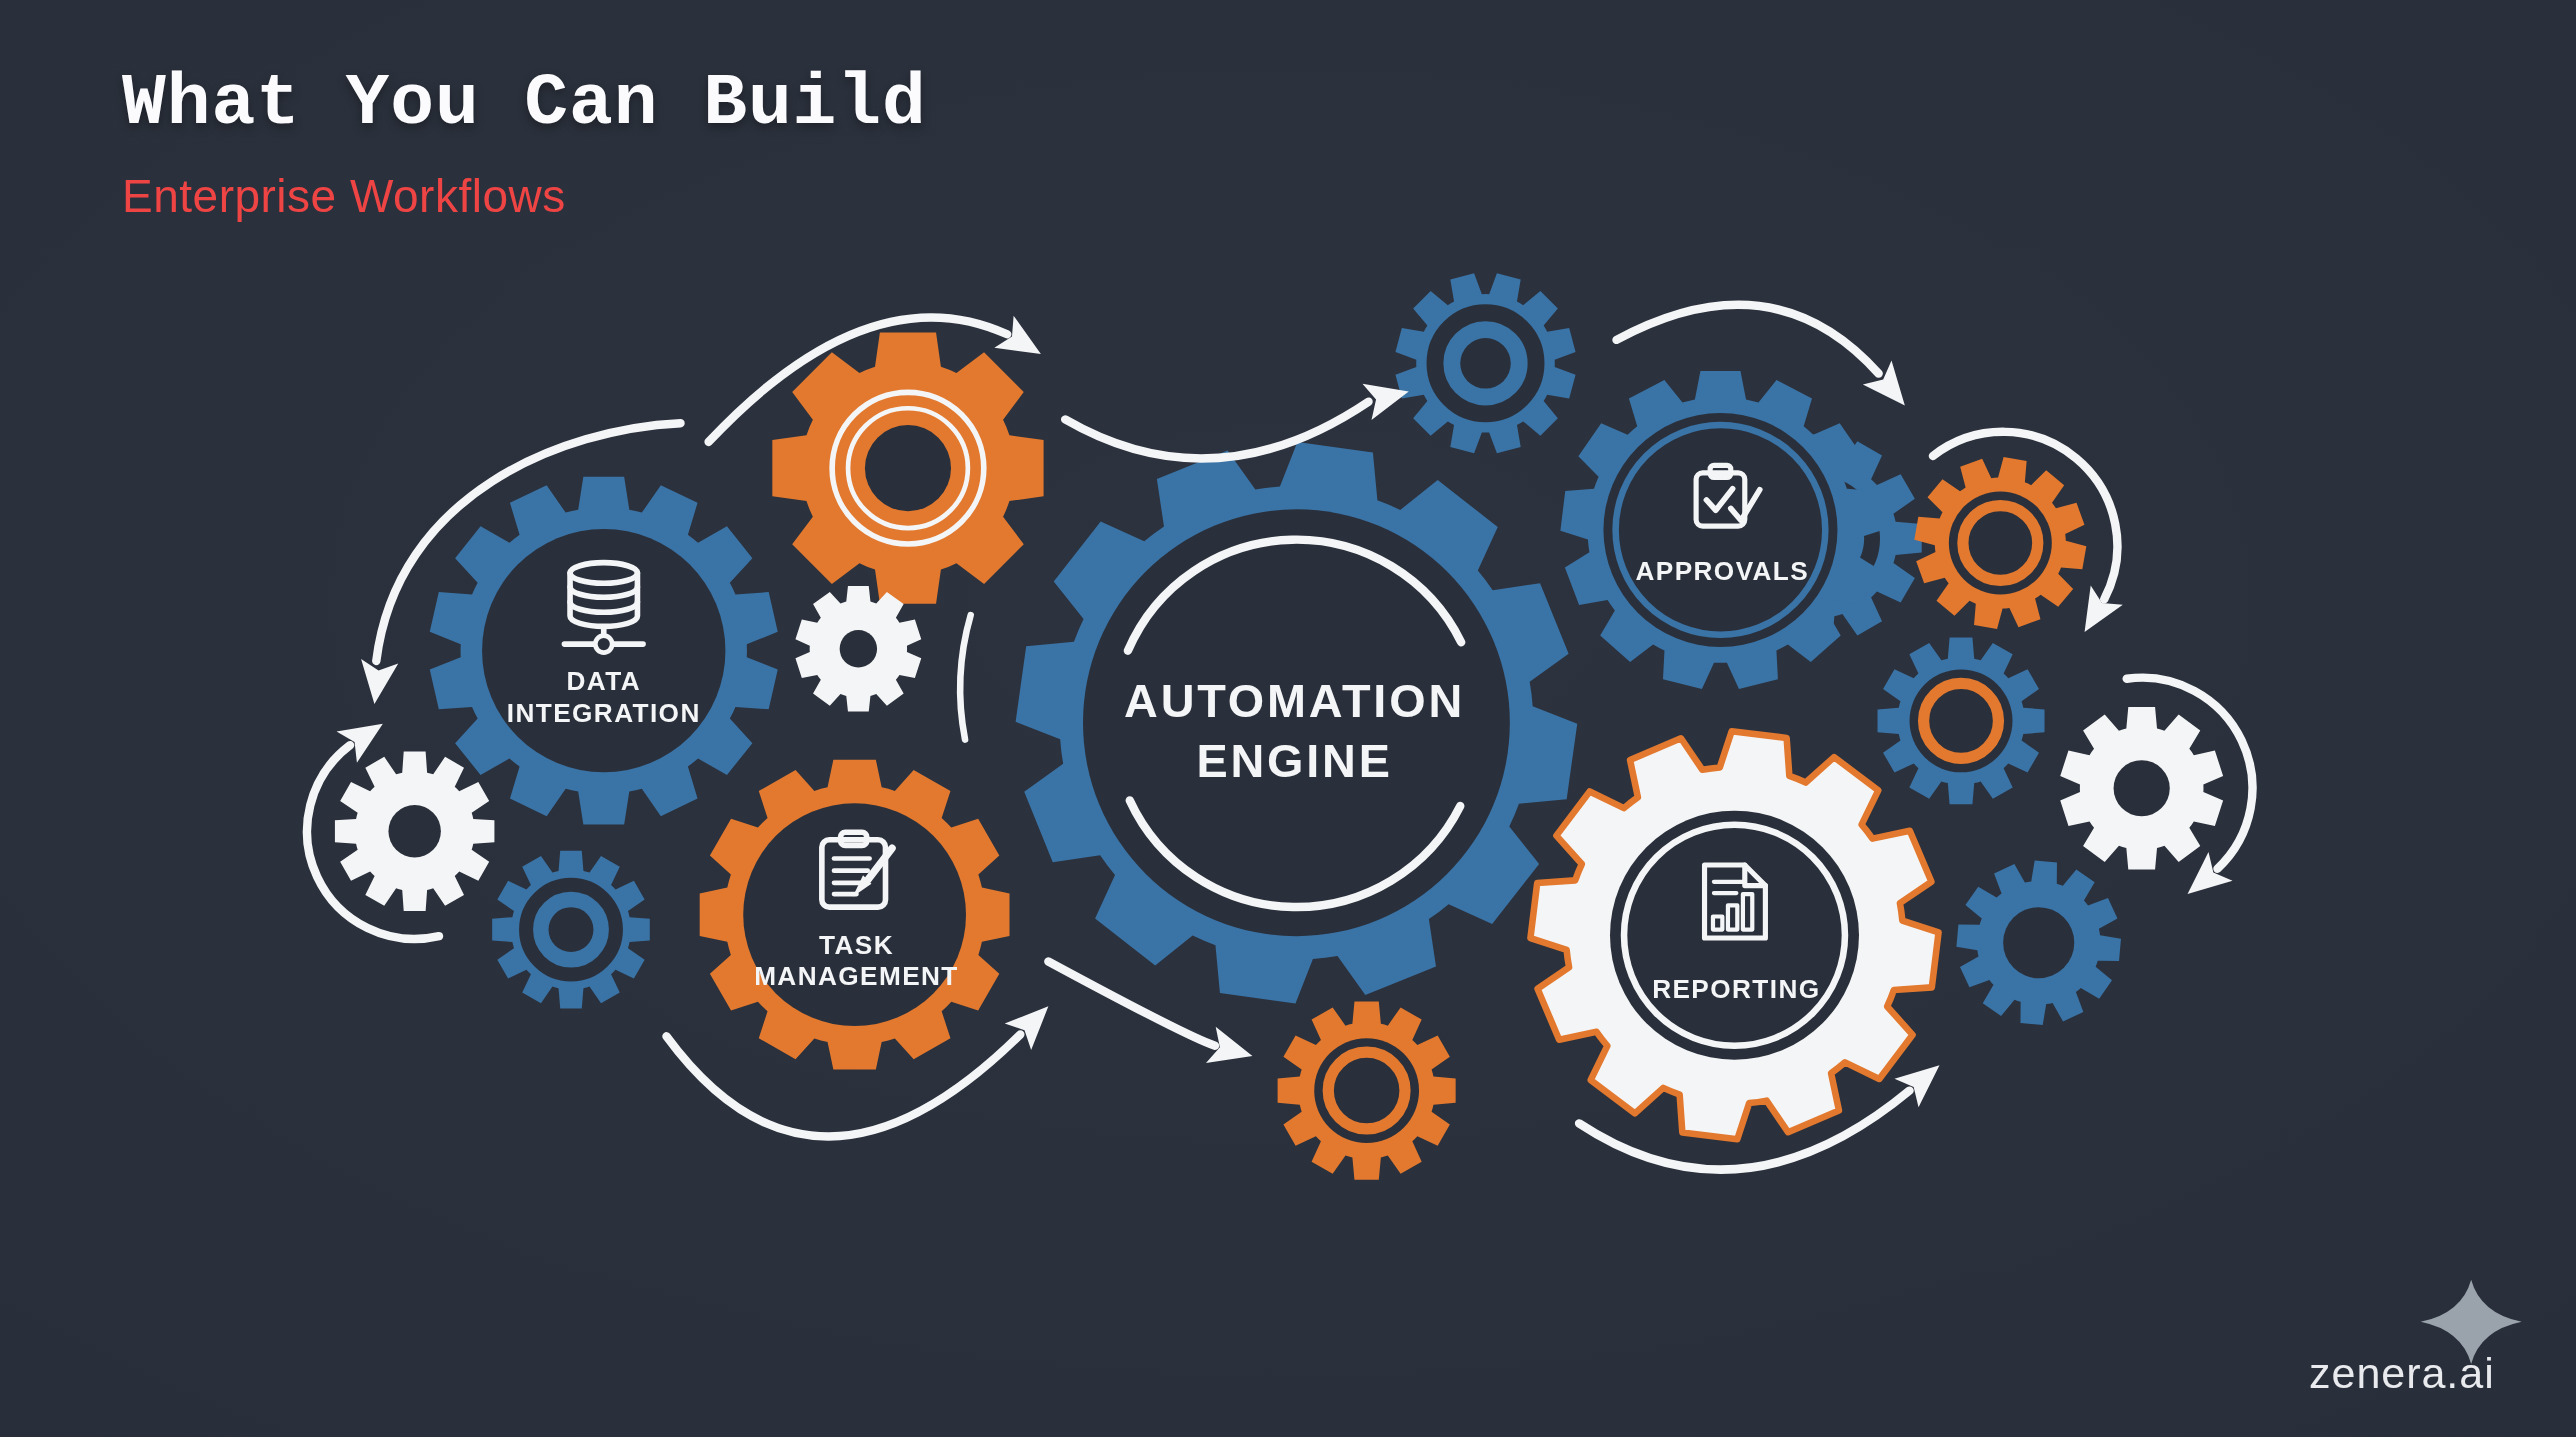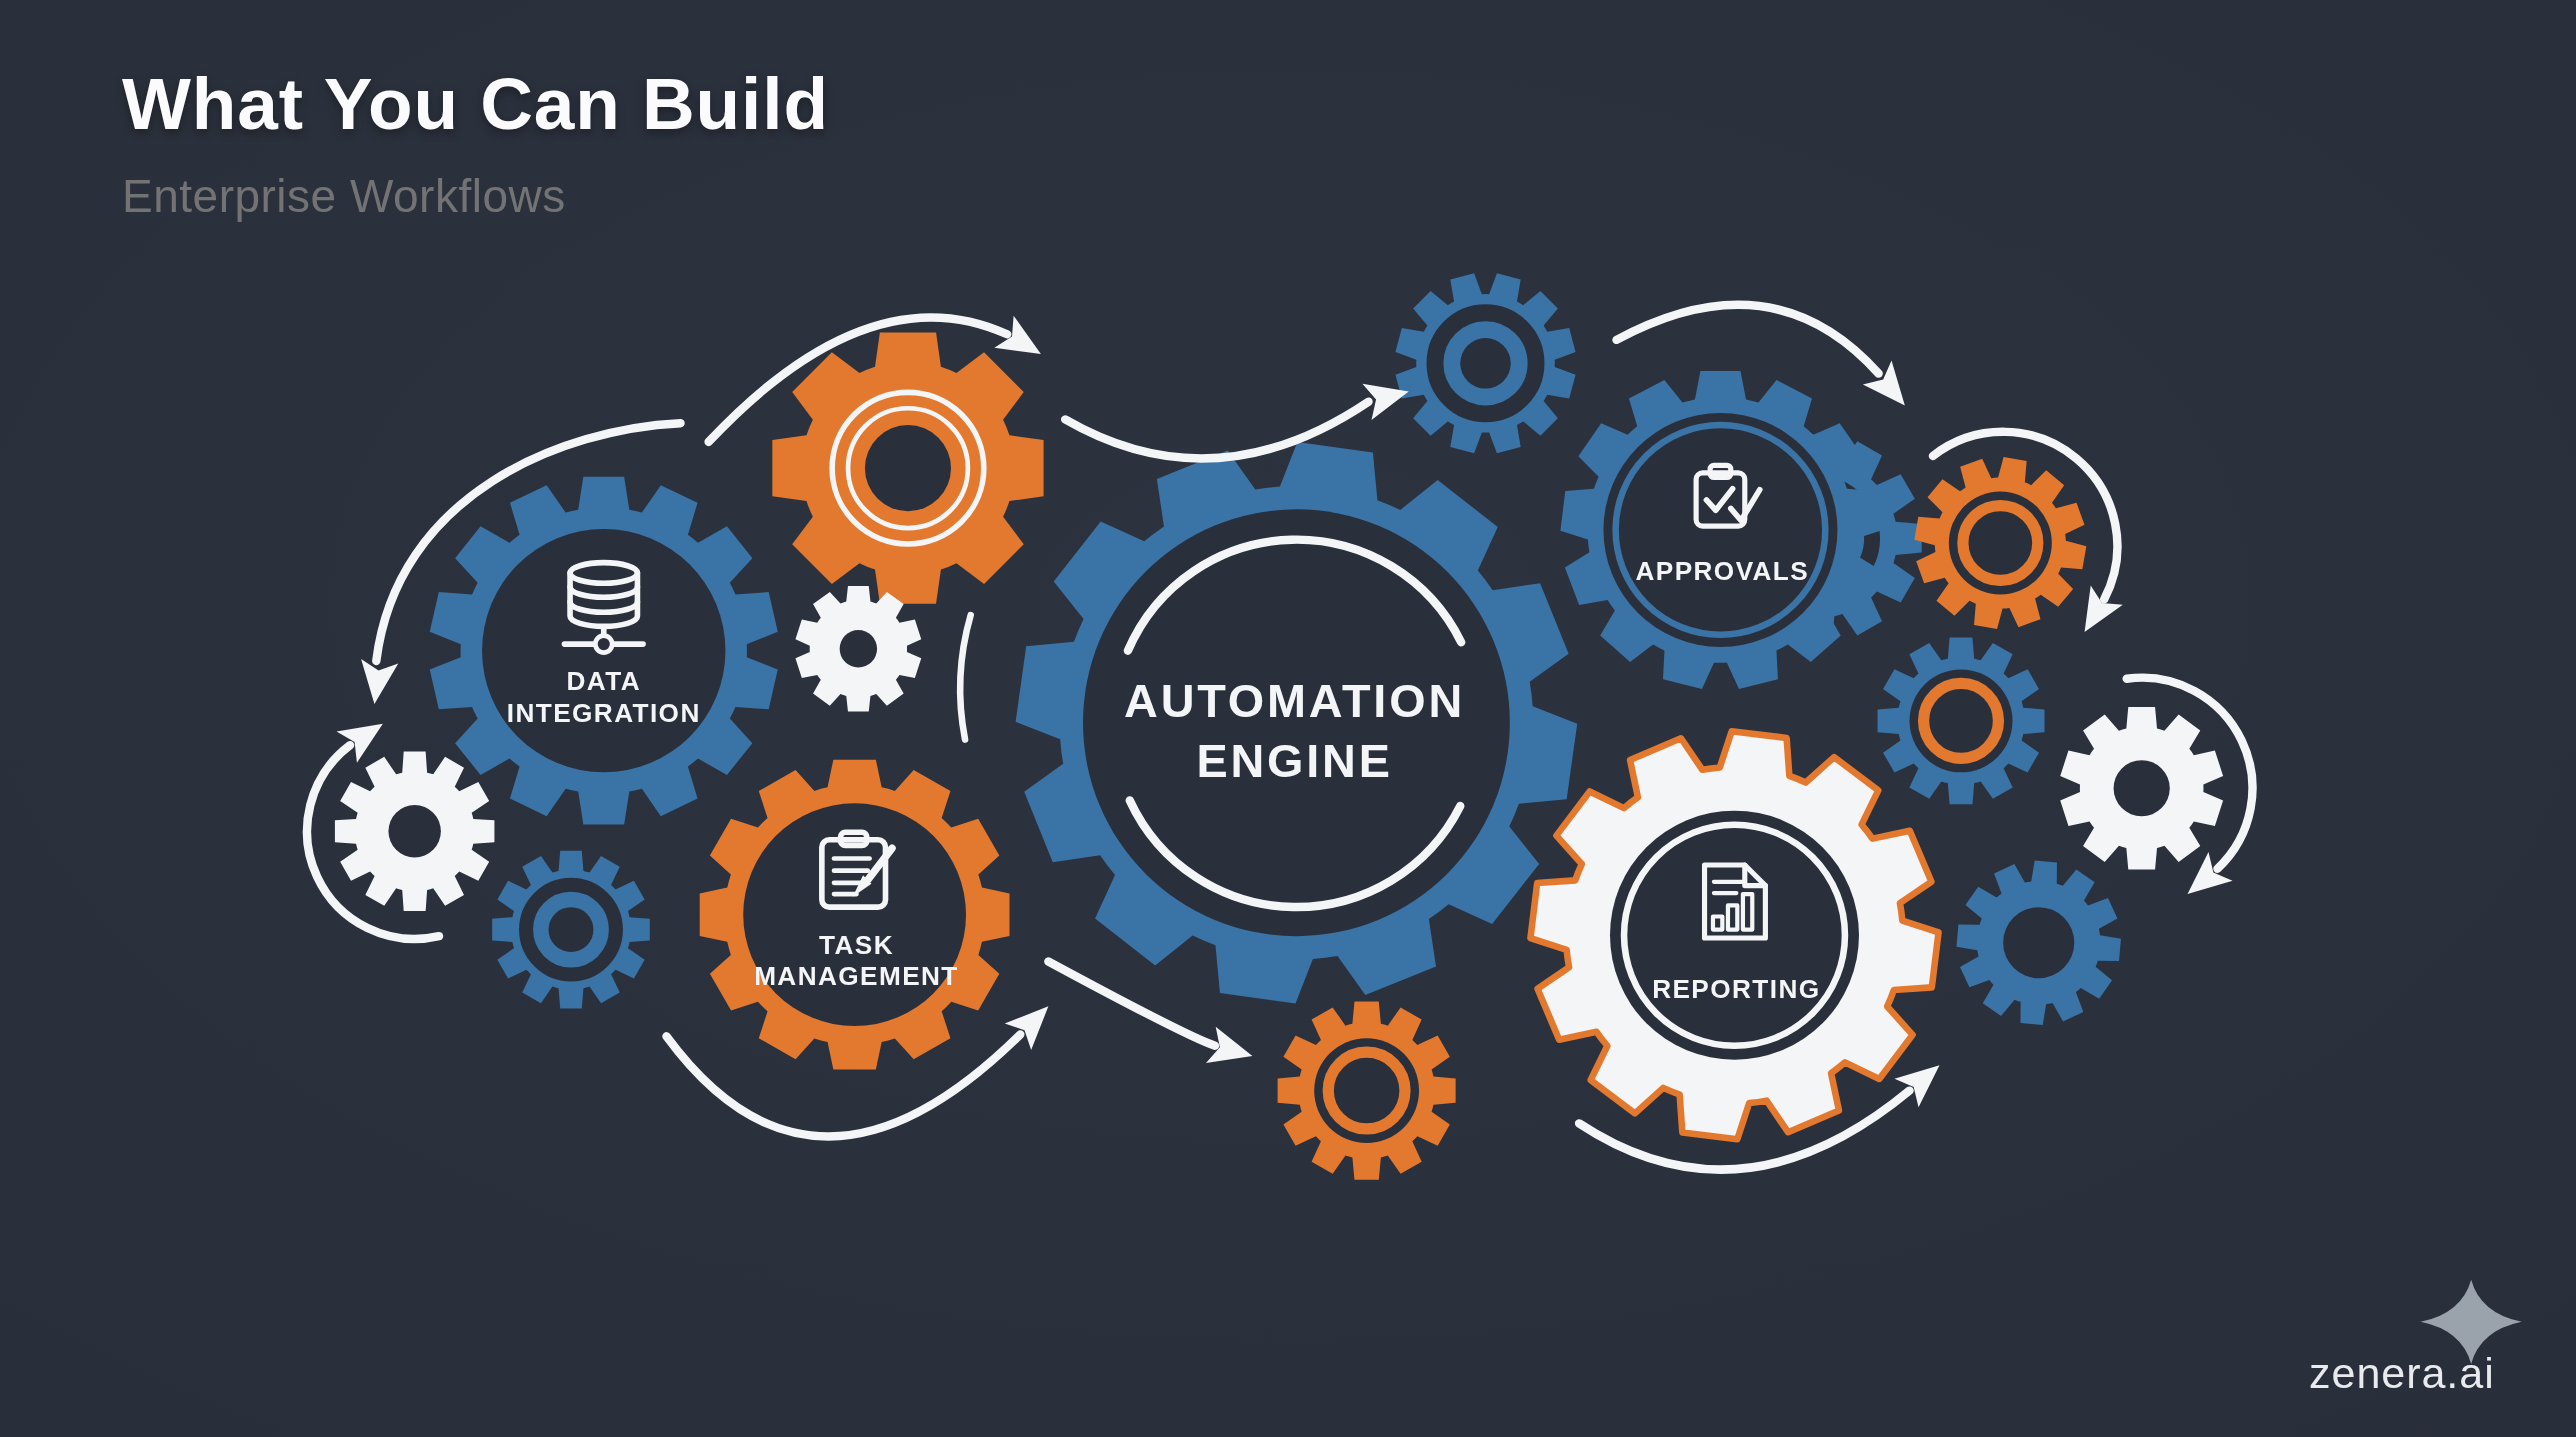--- a/index.html
+++ b/index.html
@@ -7,23 +7,24 @@
     width:2576px;height:1438px;overflow:hidden;
     background:radial-gradient(120% 120% at 50% 42%, #2c323e 0%, #2a303b 55%, #212632 100%);
     font-family:"Liberation Sans", sans-serif;
   }
   .stage{position:relative;width:2576px;height:1438px;}
   .stage svg{position:absolute;left:0;top:0;}
   .title-block{position:absolute;left:122px;top:62px;color:#fbfbfd;}
   .title-block h1{
     margin:0;font-size:73px;font-weight:bold;letter-spacing:0.9px;color:#fbfbfd;
     text-shadow:0 3.7px 9.4px rgba(0,0,0,.35);
+    font-family:Liberation Mono, monospace;
   }
   .title-block .subtitle{
-    margin-top:24px;font-size:46px;font-weight:400;letter-spacing:0.5px;color:#737373;
+    margin-top:24px;font-size:46px;font-weight:400;letter-spacing:0.5px;color:#ef4444;
   }
   svg text{font-family:"Liberation Sans", sans-serif;fill:#f4f5f6;}
   .gear-label{font-weight:bold;font-size:28px;letter-spacing:1.5px;}
   .center-label{font-weight:bold;font-size:50px;letter-spacing:3px;}
   .brand-text{font-size:46px;letter-spacing:1px;fill:#e8eaed;}
   .icon-stroke{stroke:#f4f5f6;fill:none;stroke-linecap:round;stroke-linejoin:round;}
 </style>
 </head>
 <body>
 

